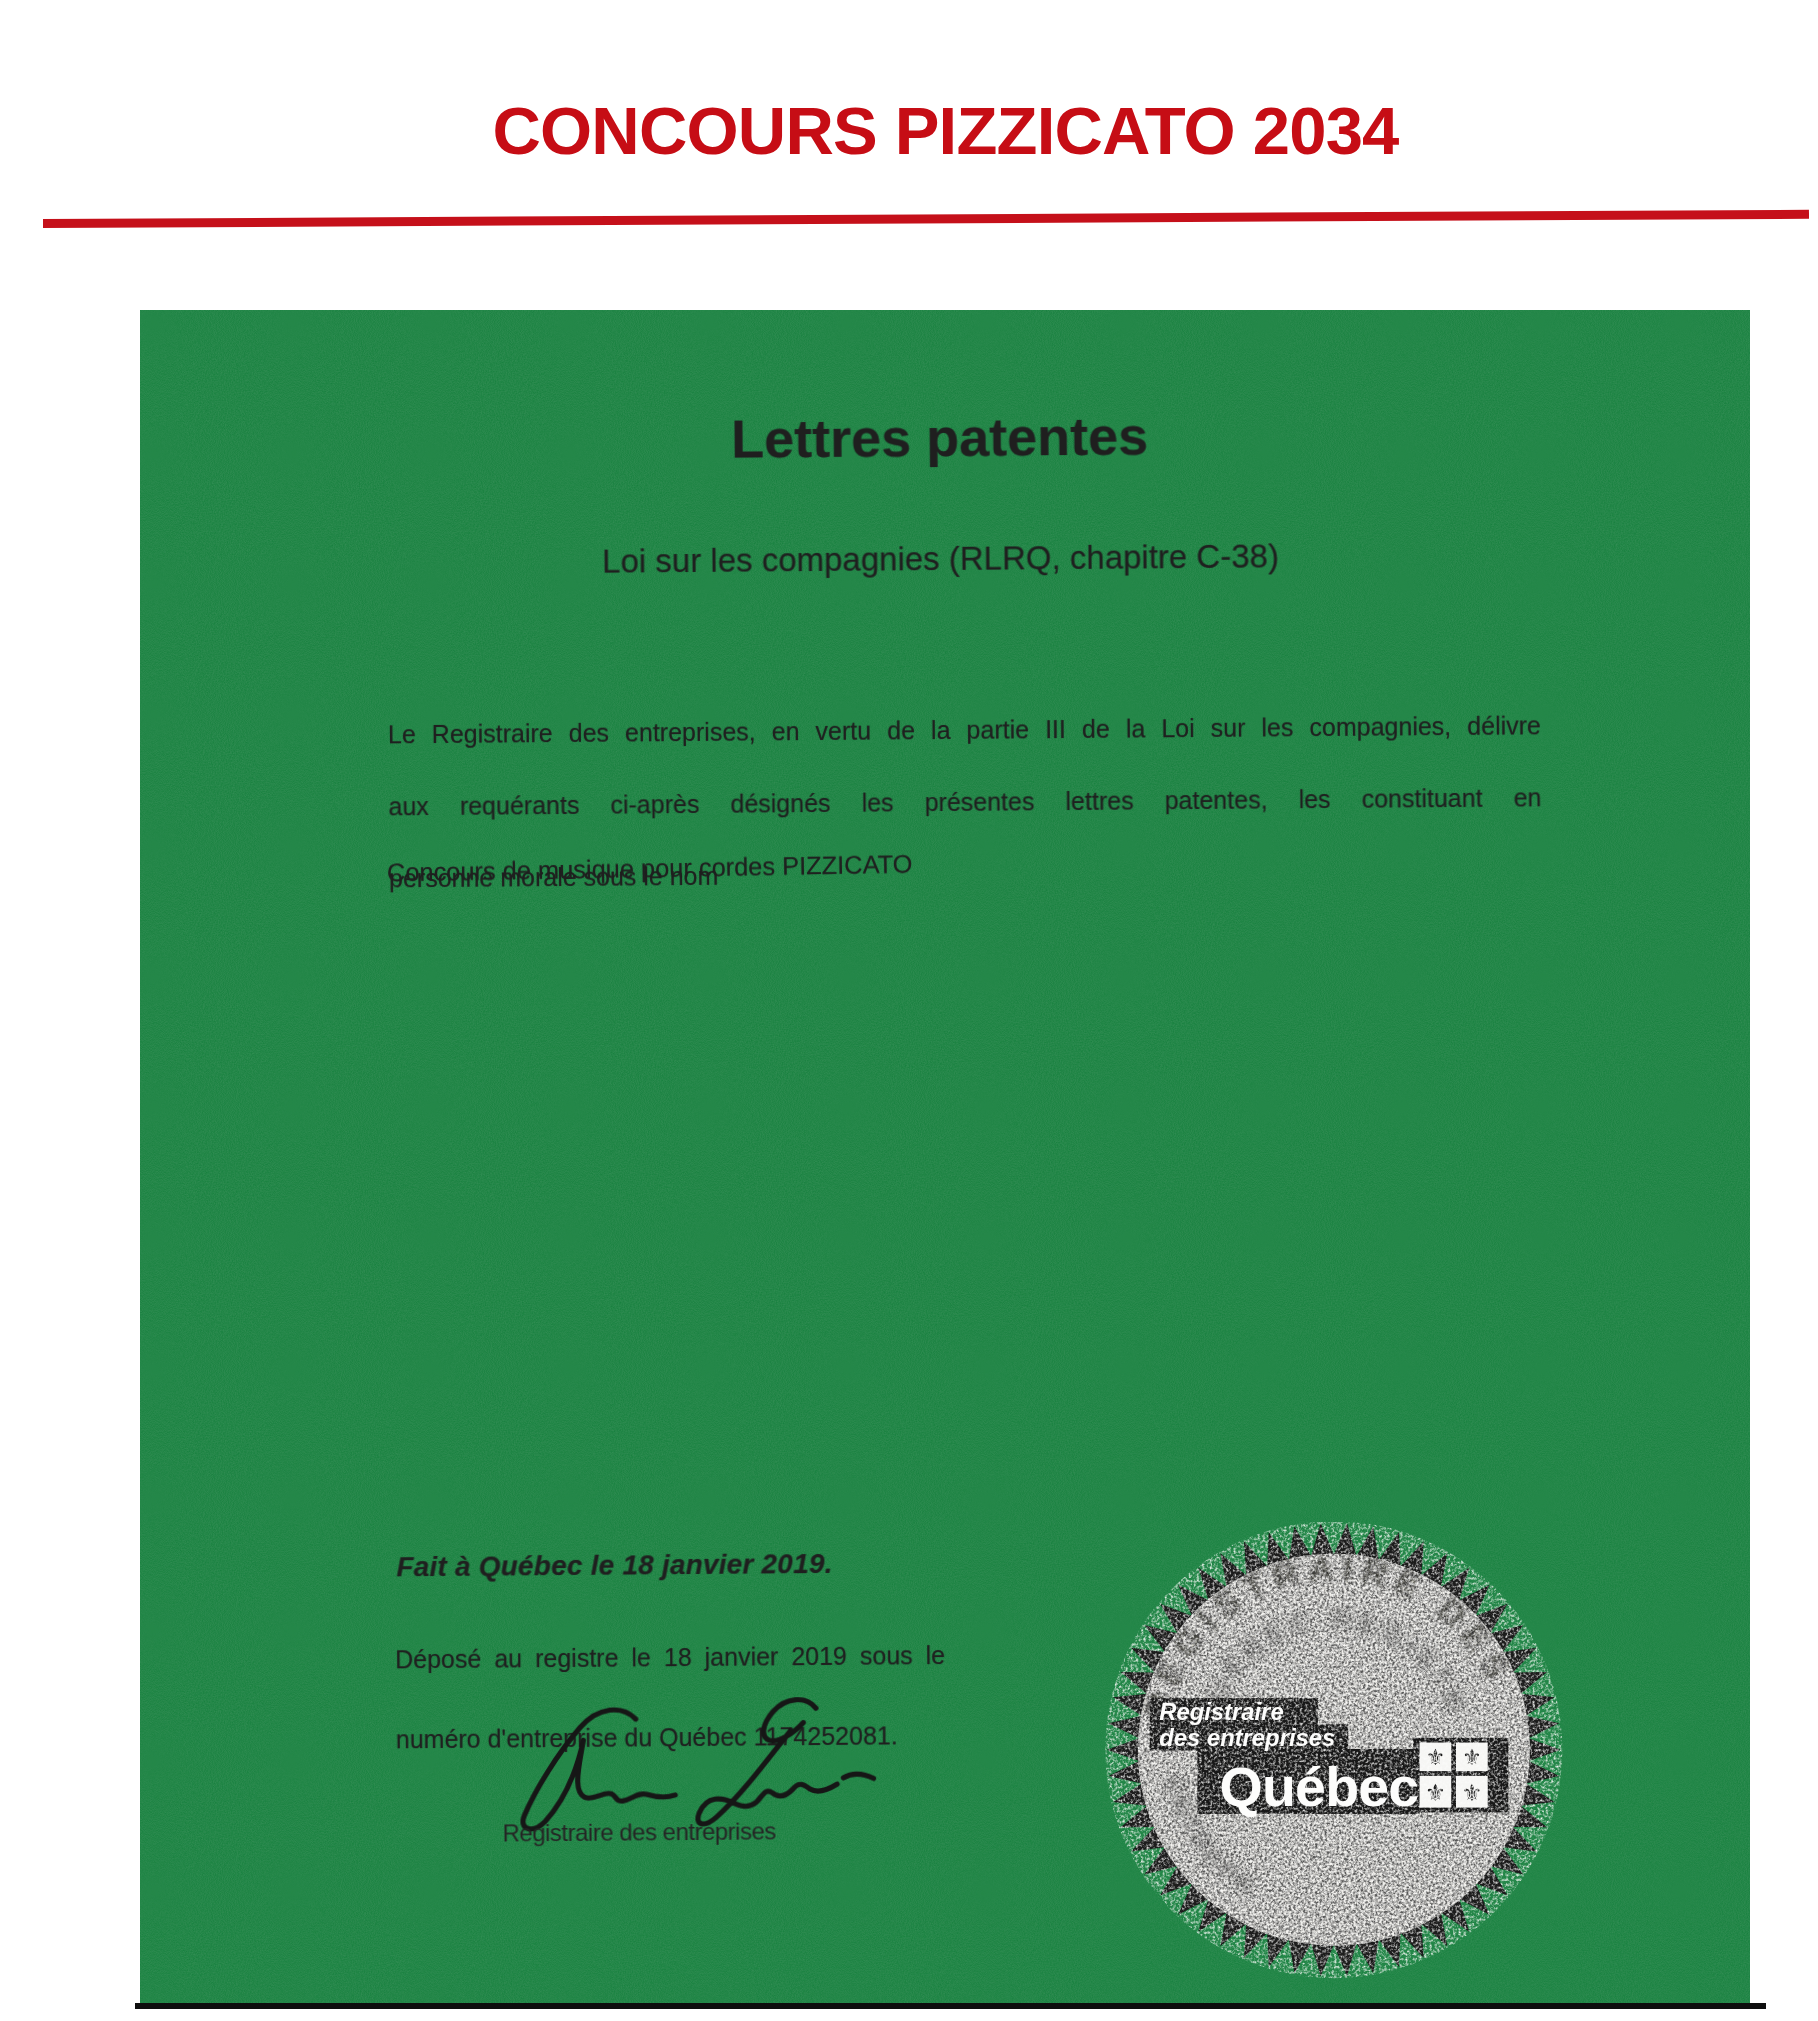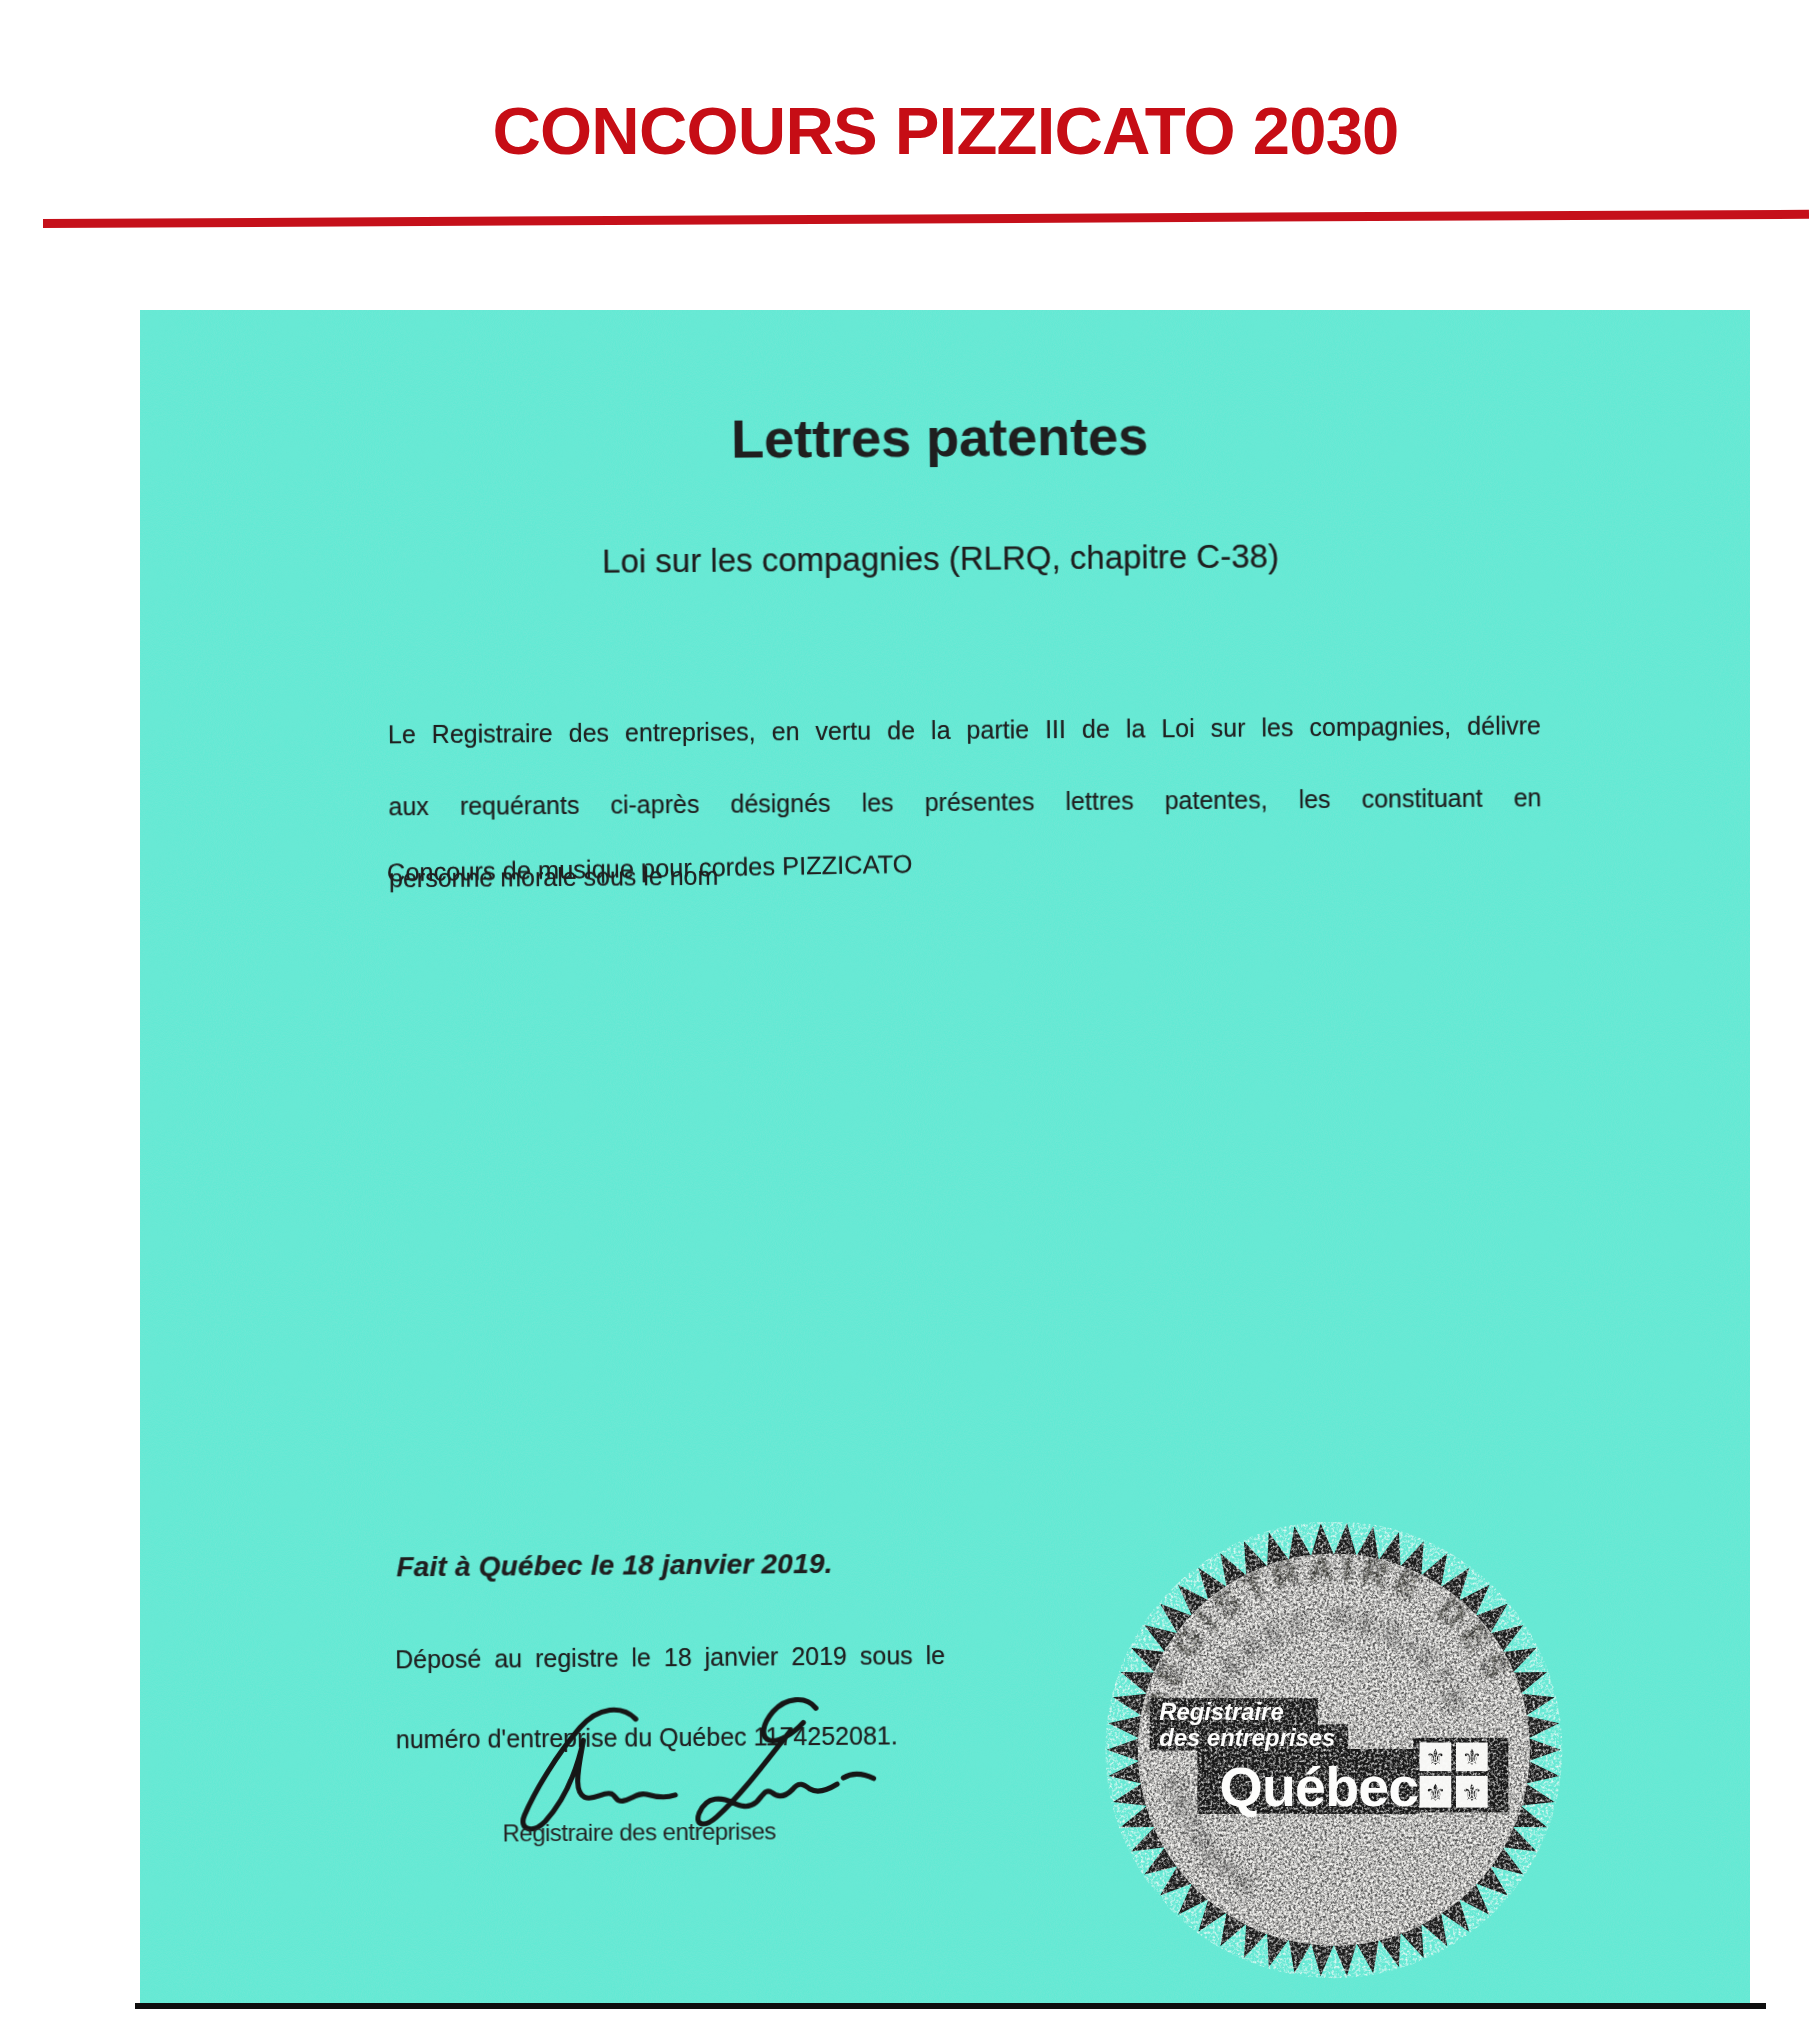--- a/index.html
+++ b/index.html
@@ -9,21 +9,21 @@
   
   .header-title{position:absolute;top:92px;left:0;width:100%;text-align:center;
         padding-left:73px;box-sizing:border-box;
         font-size:67px;font-weight:700;letter-spacing:-0.8px;color:#c60d15;
         font-family:"Liberation Sans",sans-serif;}
   .red-rule{position:absolute;left:43px;top:219px;width:1766px;height:8.7px;
         background:#c5101a;transform:rotate(-0.30deg);transform-origin:left center;}
 
   
   .scan{position:absolute;left:140px;top:310px;width:1610px;height:1699px;
-        background:#5eead4;}
+        background:#15803d;}
   .paper-noise{position:absolute;inset:0;width:100%;height:100%;opacity:.55;pointer-events:none;}
   .scan-bottom-line{position:absolute;left:-4.8px;bottom:0;width:1631px;height:5.6px;background:#0e0e0e;}
 
   .doc-rot{position:absolute;inset:0;transform:rotate(-0.45deg);transform-origin:50% 48%;
         color:#1f1f1f;}
   .doc-text{filter:blur(0.3px);}
   .soft{text-shadow:0 0 0.8px rgba(25,25,25,.45);}
 
   .doc-title{position:absolute;top:100px;left:0;width:100%;text-align:center;
         font-size:54px;font-weight:700;line-height:1;}
@@ -45,21 +45,21 @@
   .signer-role{position:absolute;left:357px;top:1508px;font-size:24px;line-height:1;
         letter-spacing:-0.5px;color:#242424;}
 
   .seal{position:absolute;left:959px;top:1212px;width:476px;height:476px;}
 </style>
 </head>
 <body>
 
 <div class="page">
 
-  <div class="header-title">CONCOURS PIZZICATO 2030</div>
+  <div class="header-title">CONCOURS PIZZICATO 2034</div>
   <div class="red-rule"></div>
 
   <div class="scan">
 
     <svg class="paper-noise" xmlns="http://www.w3.org/2000/svg" preserveAspectRatio="none" viewBox="0 0 2027 2140" width="1610" height="1699">
       <defs>
         <filter id="fPaper" x="0" y="0" width="100%" height="100%">
           <feTurbulence type="fractalNoise" baseFrequency="0.8" numOctaves="2" seed="4"></feTurbulence>
           <feColorMatrix type="matrix" values="0 0 0 0 0.72  0 0 0 0 0.72  0 0 0 0 0.70  0 0 0 0.28 0"></feColorMatrix>
         </filter>

